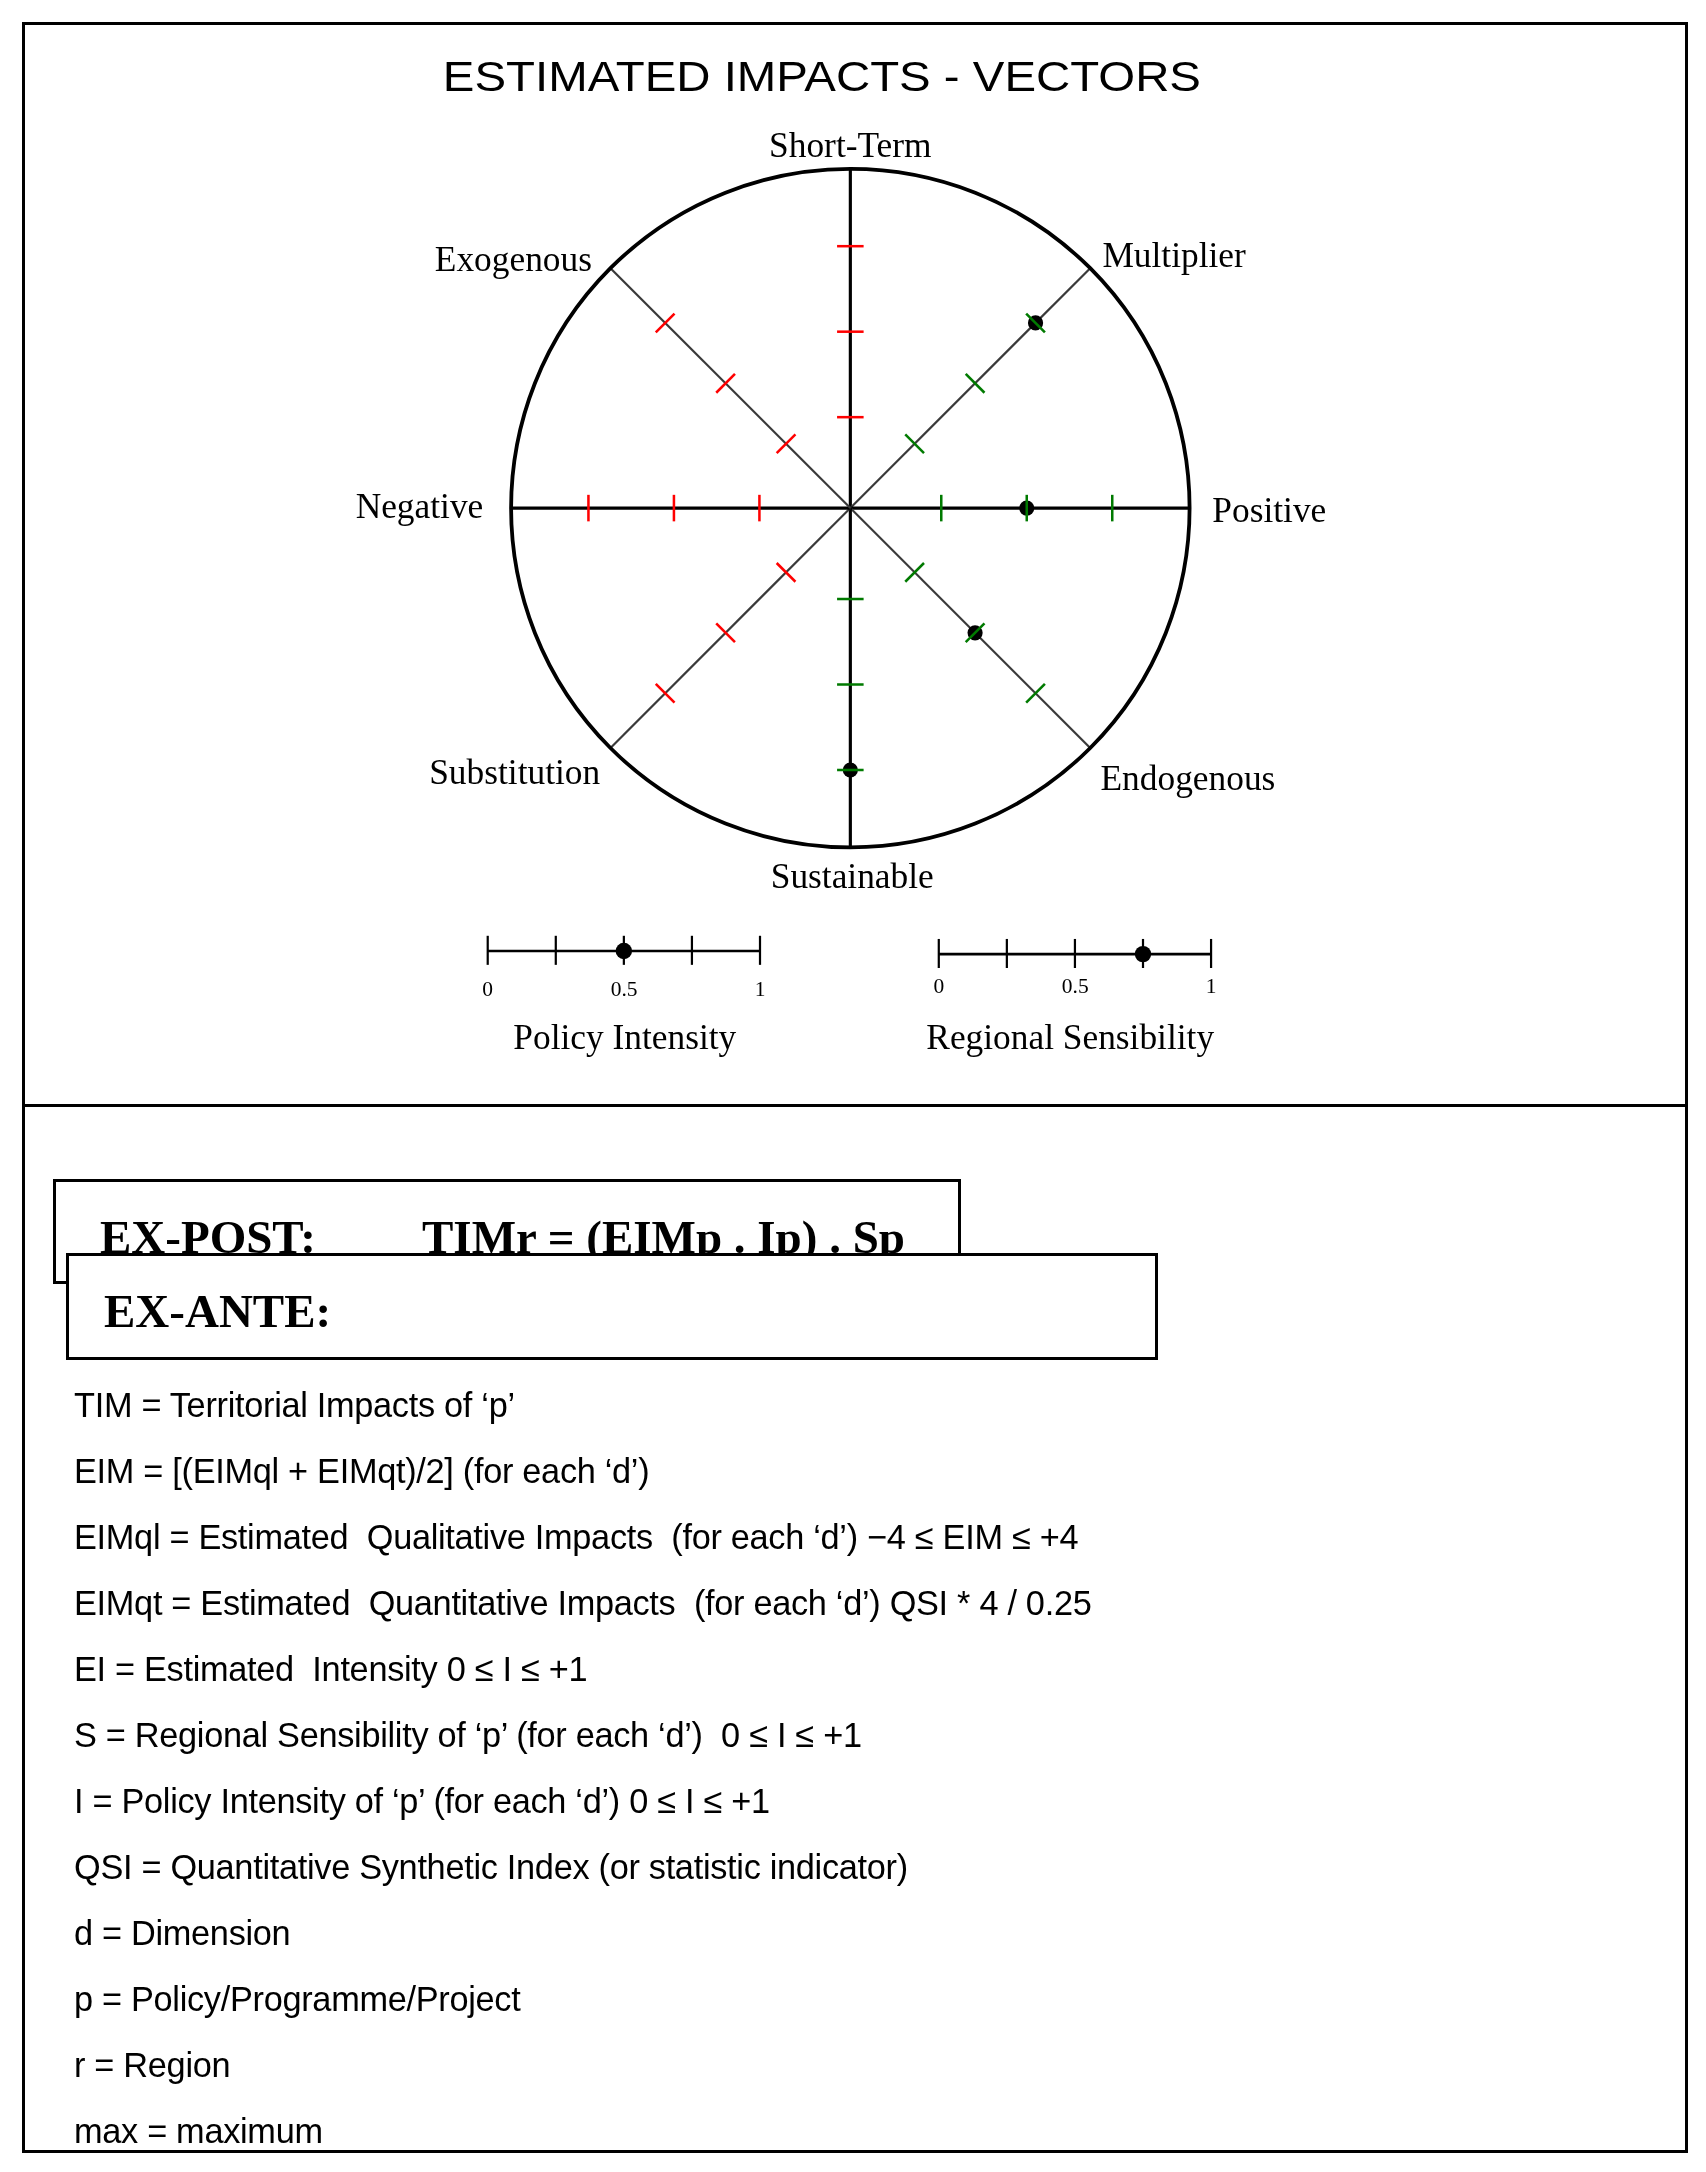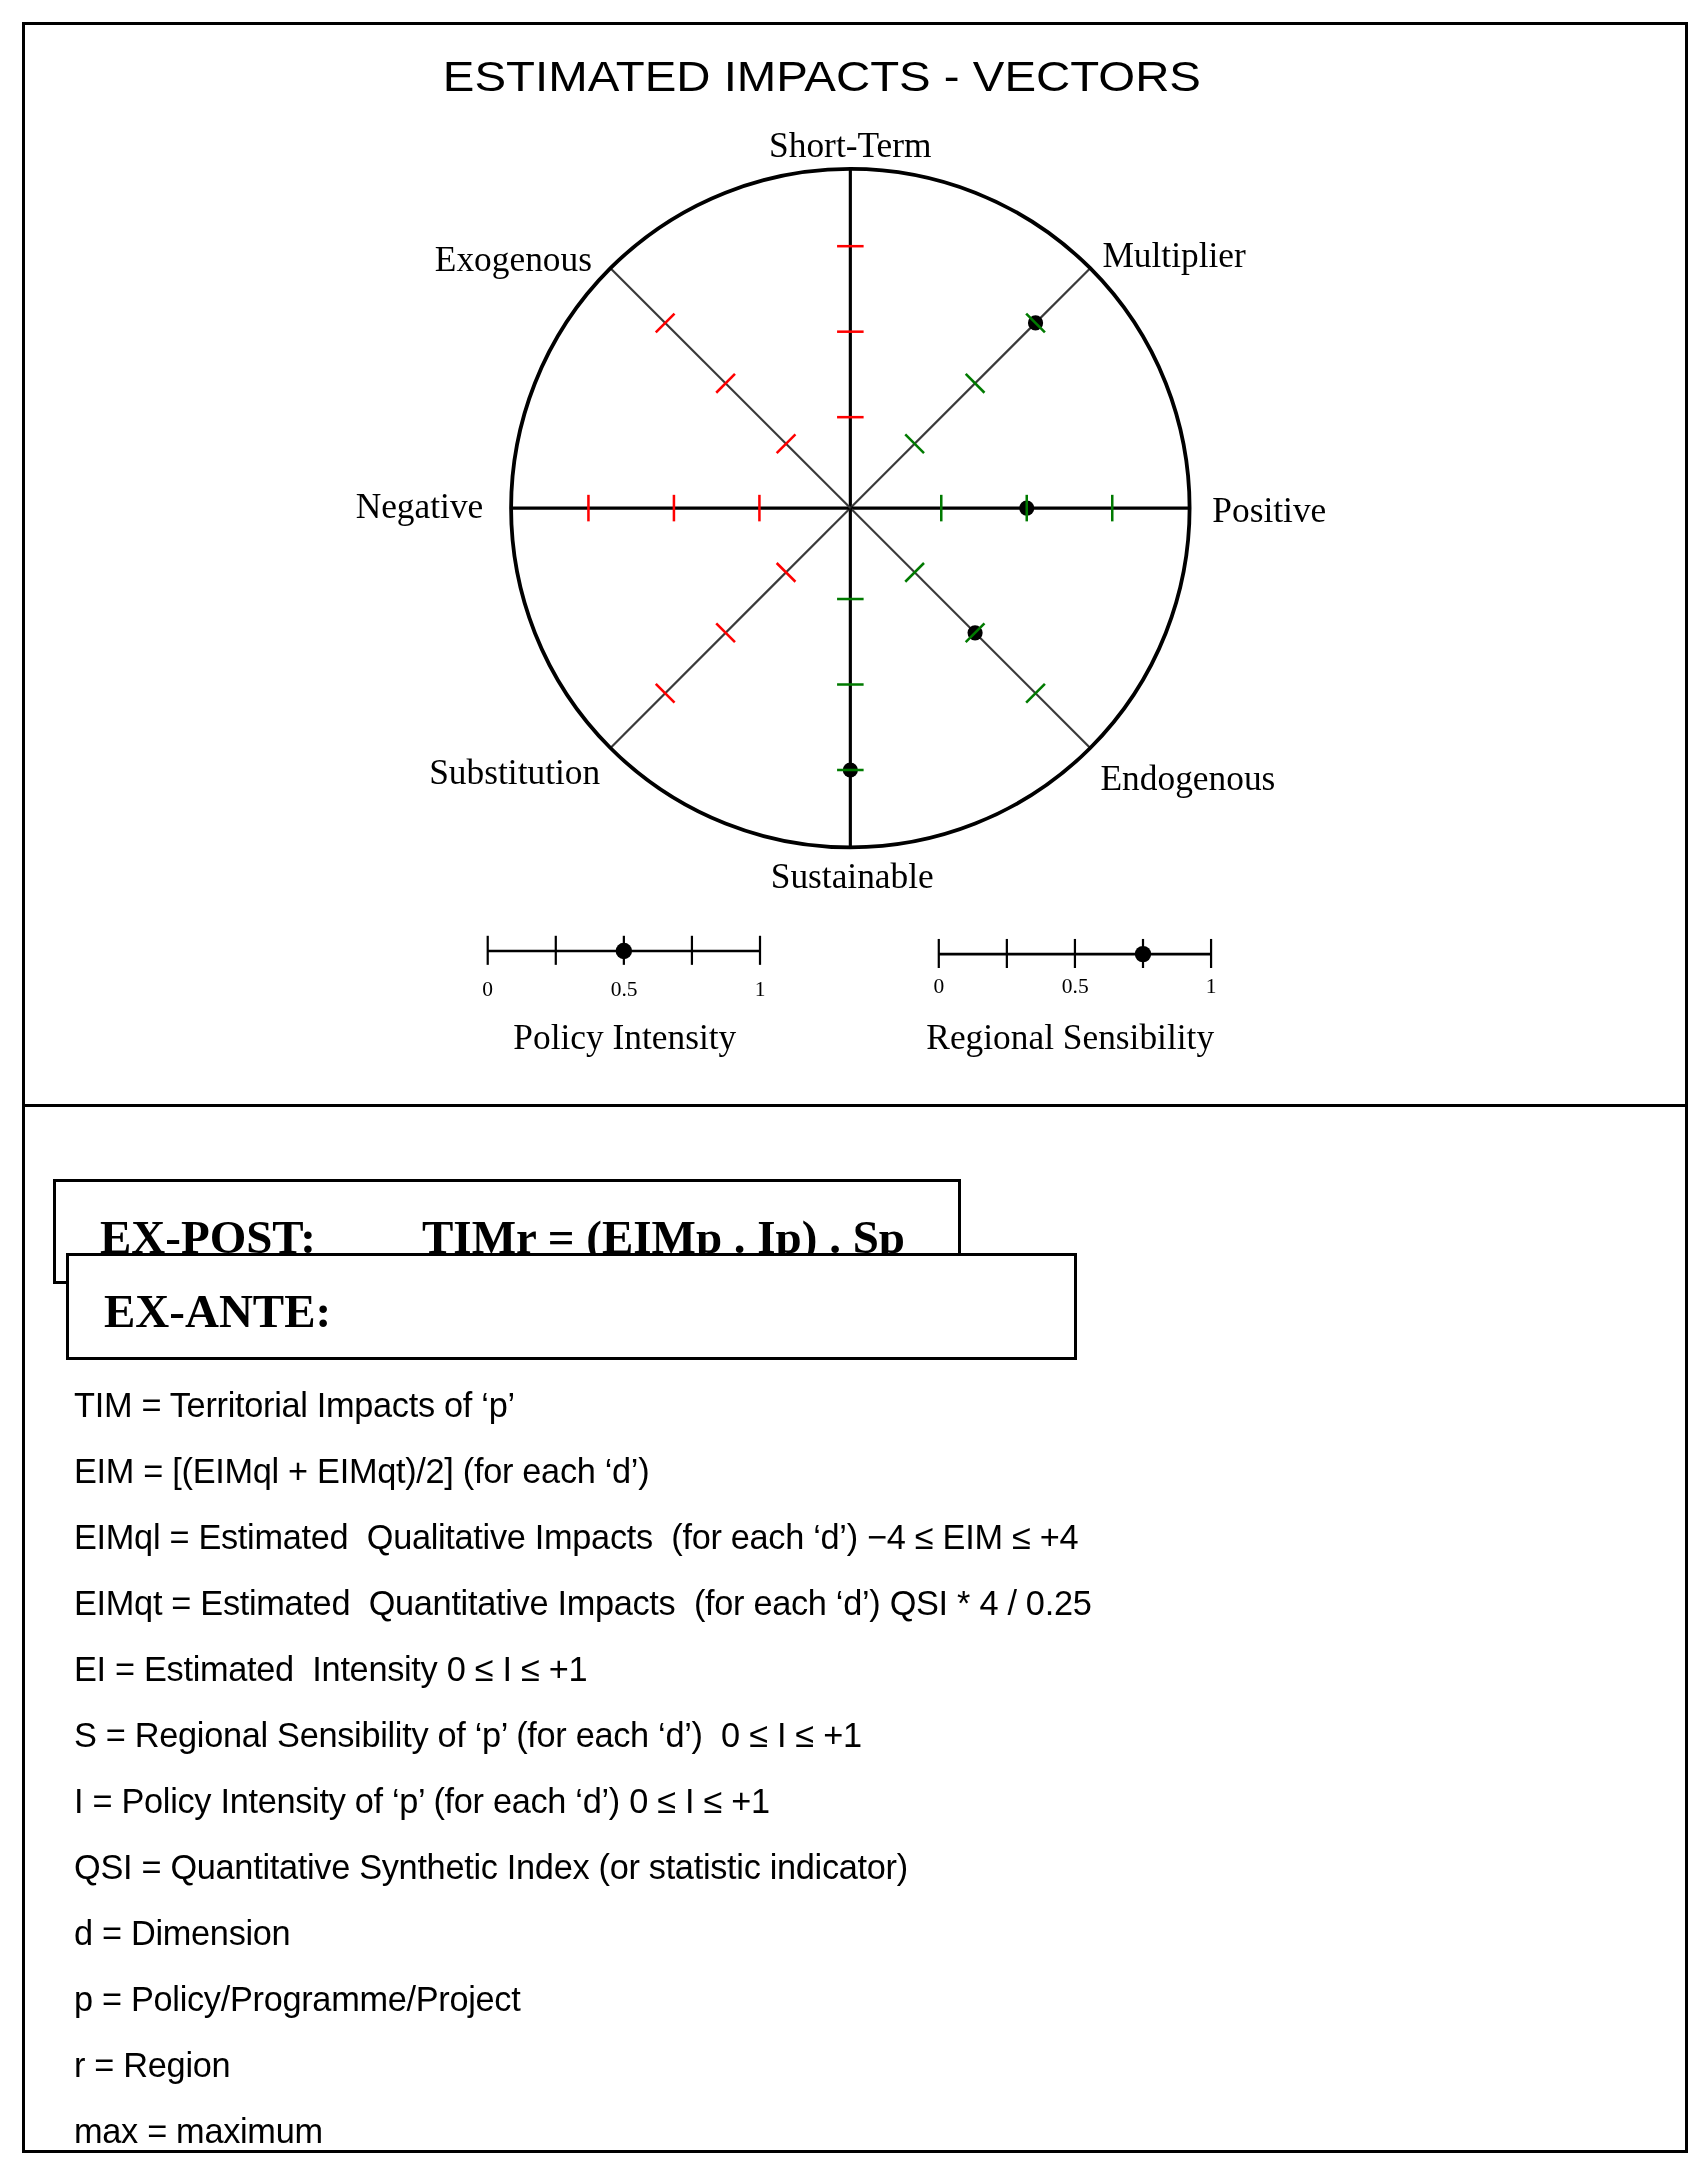--- a/index.html
+++ b/index.html
@@ -107,21 +107,21 @@
     <text x="1917" y="1572" text-anchor="middle" class="serif" font-size="34">1</text>
     <text x="1694" y="1660" text-anchor="middle" class="serif" font-size="56">Regional Sensibility</text>
   </g>
 </svg>
 
 <div class="formula-box" style="left:53px; top:1133px; width:908px; height:105px;margin-top:46px;">
   <span class="label" style="left:44px; top:32px;">EX-POST:</span>
   <span class="expr" style="left:366px; top:32px;">TIMr = (EIMp . Ip) . Sp</span>
 </div>
 
-<div class="formula-box" style="left:66px; top:1253px; width:1011px; height:107px;">
+<div class="formula-box" style="left:66px; top:1253px; width:1092px; height:107px;">
   <span class="label" style="left:35px; top:32px;">EX-ANTE:</span>
 </div>
 
 <ul class="defs" id="defs">
   <li>TIM = Territorial Impacts of ‘p’</li>
   <li>EIM = [(EIMql + EIMqt)/2] (for each ‘d’)</li>
   <li>EIMql = Estimated  Qualitative Impacts  (for each ‘d’) −4 ≤ EIM ≤ +4</li>
   <li>EIMqt = Estimated  Quantitative Impacts  (for each ‘d’) QSI * 4 / 0.25</li>
   <li>EI = Estimated  Intensity 0 ≤ I ≤ +1</li>
   <li>S = Regional Sensibility of ‘p’ (for each ‘d’)  0 ≤ I ≤ +1</li>

